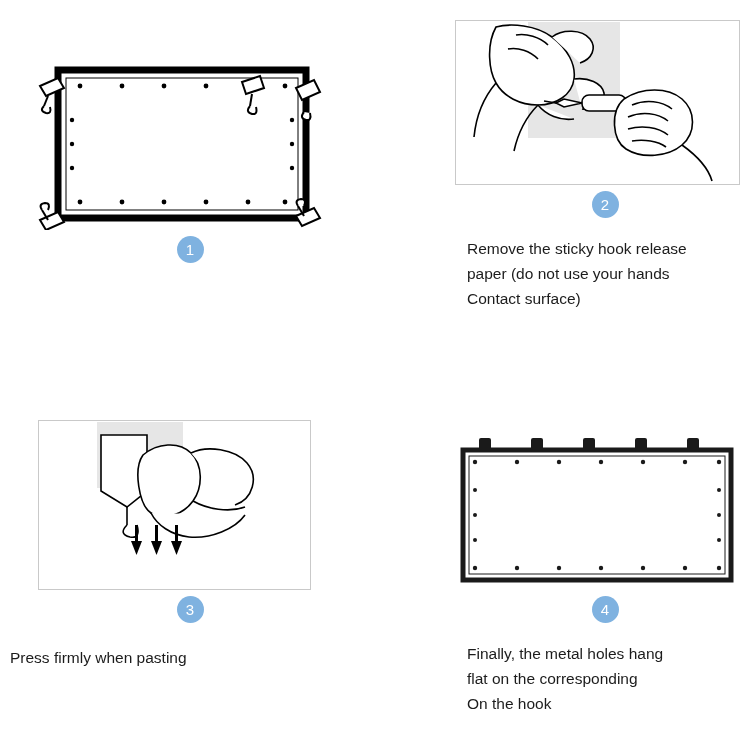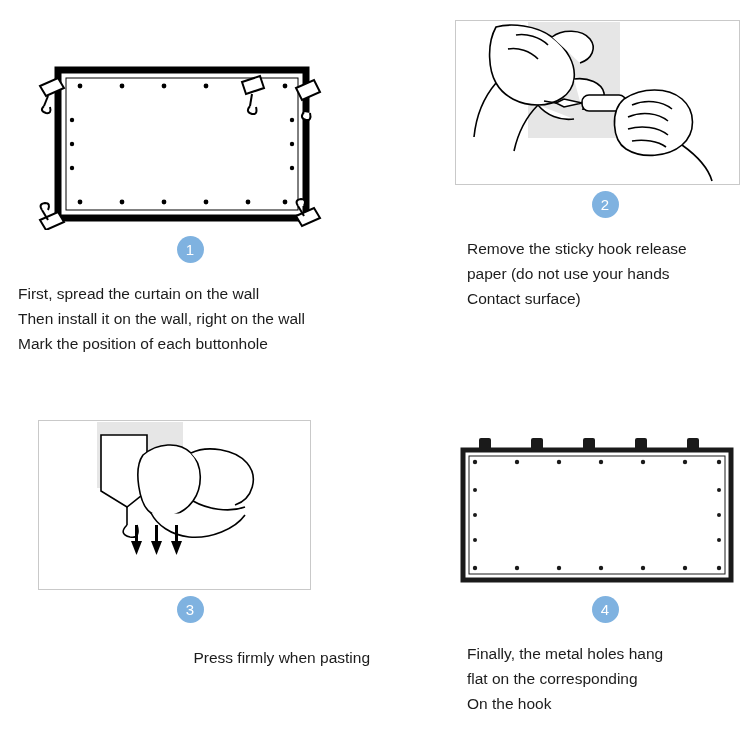--- a/index.html
+++ b/index.html
@@ -59,21 +59,21 @@
   .caption {
     font-size: 15.5px;
     line-height: 25px;
     color: #1c1c1c;
     white-space: pre-line;
   }
   .cap-left  { margin-top: 18px; margin-left: 8px; }
   .cap-right { margin-top: 18px; margin-left: 12px; }
   .cap-center {
     margin-top: 22px;
-    text-align: right;
+    text-align: left;
   }
 
   svg { display: block; }
 </style>
 </head>
 <body>
 
 <div class="sheet">
 
   <div class="panel p1">
@@ -131,23 +131,20 @@
         <g stroke="#000000" stroke-width="2" fill="#ffffff">
           <path d="M286 196 L304 188 L310 198 L292 206 Z"></path>
           <path d="M294 196 L288 186"></path>
           <path d="M288 186 q-4 -6 3 -7 q6 0 3 7"></path>
         </g>
       </svg>
     </div>
     <div class="badge-row">
       <div class="badge">1</div>
     </div>
-    <div class="caption cap-left">First, spread the curtain on the wall
-Then install it on the wall, right on the wall
-Mark the position of each buttonhole</div>
   </div>
 
   <div class="panel p2">
     <div class="figure fig-frame" style="width:285px;height:165px;">
       <svg width="283" height="163" viewBox="0 0 283 163">
 
         <rect x="72" y="1" width="92" height="116" fill="#e6e6e6"></rect>
 
         <g fill="#ffffff" stroke="#000000" stroke-width="1.6">
           <path d="M40 6 C55 2 80 4 96 16 C112 28 120 44 118 58 C116 74 100 84 82 84

